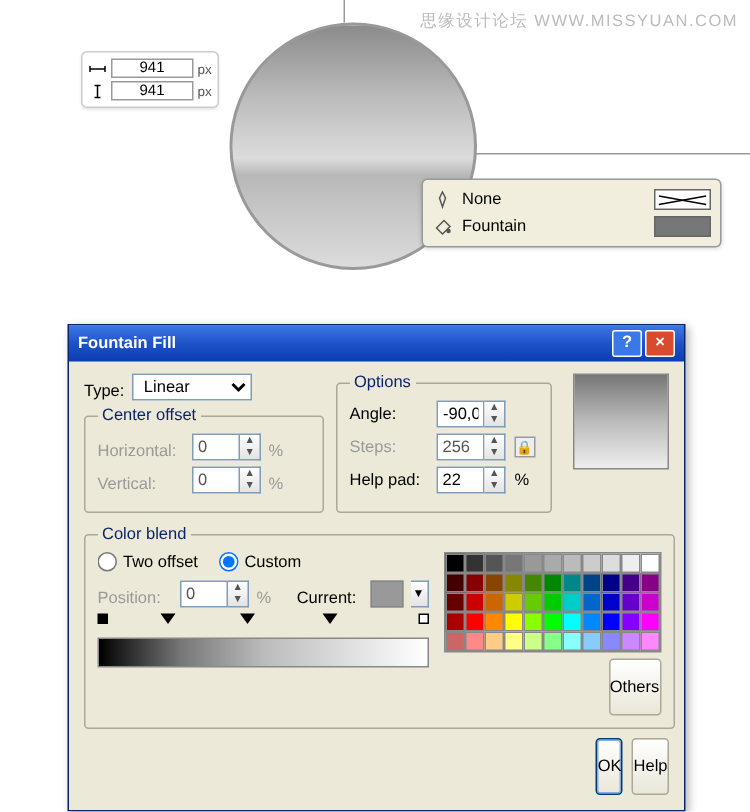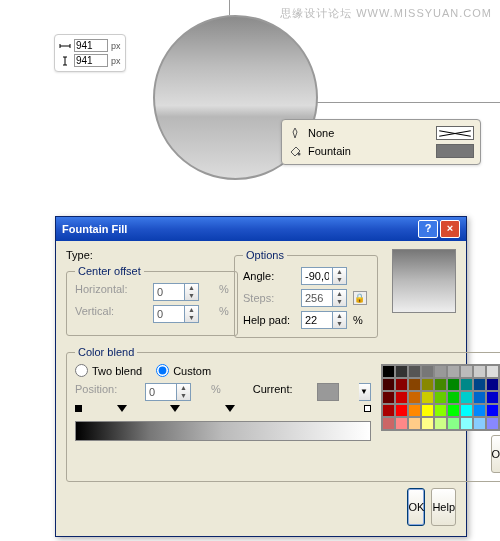--- a/index.html
+++ b/index.html
@@ -1,41 +1,41 @@
 <!DOCTYPE html>
 <html><head>
 <meta charset="utf-8">
 <style>
 *{box-sizing:border-box;margin:0;padding:0;font-family:Tahoma,sans-serif;font-size:11px}
 body{width:500px;height:541px;background:#fff;position:relative;overflow:hidden}
 .watermark{position:absolute;top:6px;right:8px;color:#bbb;font-size:11px;letter-spacing:1px}
 .dim-box{position:absolute;left:54px;top:34px;background:#fff;border:1px solid #ccc;border-radius:4px;padding:3px 4px;box-shadow:0 1px 2px rgba(0,0,0,.1)}
 .dim-row{display:flex;align-items:center;gap:3px;padding:1px 0}
 .dim-icon{width:12px;height:10px;display:inline-block}
-.dim-val{background:#fff;border:1px solid #999;padding:0 1px;min-width:34px;font-size:10px}
+.dim-val{background:#fff;border:1px solid #999;padding:0 18px;min-width:34px;font-size:10px}
 .dim-unit{font-size:9px;color:#555}
 .sphere{position:absolute;left:153px;top:15px;width:165px;height:165px;border-radius:50%;border:2px solid #999;background:linear-gradient(180deg,#8b8b8b 0%,#bcbcbc 30%,#dcdcdc 55%,#b8b8b8 62%,#dcdcdc 100%)}
 .lead1{position:absolute;left:229px;top:0;width:1px;height:15px;background:#999}
 .lead2{position:absolute;left:316px;top:102px;width:184px;height:1px;background:#999}
 .fill-panel{position:absolute;left:281px;top:119px;width:200px;background:#f2eedd;border:1px solid #999;border-radius:4px;padding:4px 6px;box-shadow:0 1px 3px rgba(0,0,0,.15)}
 .fill-row{display:flex;align-items:center;gap:6px;padding:2px 0}
 .fill-icon{width:14px;height:14px;flex:0 0 14px}
 .fill-label{flex:1}
 .fill-swatch{width:38px;height:14px;border:1px solid #666;background:#777}
 .fill-x{width:38px;height:14px;border:1px solid #666;background:#fff;position:relative}
 .fill-x::before,.fill-x::after{content:"";position:absolute;left:2px;right:2px;top:50%;height:1px;background:#000}
 .fill-x::before{transform:rotate(10deg)}
 .fill-x::after{transform:rotate(-10deg)}
-.dialog{position:absolute;left:55px;top:216px;width:412px;background:#ece9d8;border:1px solid #0a246a;box-shadow:2px 2px 6px rgba(0,0,0,.3)}
+.dialog{position:absolute;left:45px;top:216px;width:412px;background:#ece9d8;border:1px solid #0a246a;box-shadow:2px 2px 6px rgba(0,0,0,.3)}
 .titlebar{height:24px;background:linear-gradient(180deg,#3b78e7 0%,#1e52c7 50%,#0a3db0 100%);color:#fff;display:flex;align-items:center;padding:0 6px;font-weight:bold;font-size:12px}
 .titlebar .spacer{flex:1}
 .tbtn{width:20px;height:18px;margin-left:2px;background:#d94b2f;border:1px solid #fff;border-radius:2px;color:#fff;text-align:center;line-height:15px;font-weight:bold;font-size:11px}
 .tbtn.q{background:#3b78e7}
 .body{padding:8px 10px 10px;position:relative}
-.row{display:flex;align-items:flex-start;gap:20px;margin-bottom:4px}
+.row{display:flex;align-items:flex-end;gap:5px;margin-bottom:4px}
 .lbl{color:#000}
 .lbl.disabled{color:#999}
 select,input[type=text]{border:1px solid #7f9db9;background:#fff;height:18px;padding:0 3px;font-size:11px}
 select{width:80px}
 .spin{display:flex}
 .spin input{width:32px;text-align:left}
 .spin .arr{width:14px;height:18px;border:1px solid #7f9db9;border-left:none;background:linear-gradient(#fff,#e3e3e3);display:flex;flex-direction:column}
 .spin .arr span{flex:1;text-align:center;line-height:7px;font-size:7px;color:#555}
 fieldset{border:1px solid #aca899;border-radius:3px;padding:6px 8px 8px;margin:0}
 legend{color:#0a246a;padding:0 3px}
@@ -118,20 +118,21 @@
     <span>Fountain Fill</span>
     <span class="spacer"></span>
     <span class="tbtn q">?</span>
     <span class="tbtn">×</span>
   </div>
   <div class="body">
     <div class="top">
       <div class="top-left">
         <div class="row">
           <span class="lbl">Type:</span>
+          <select><option>Linear</option></select>
         </div>
         <fieldset>
           <legend>Center offset</legend>
           <div class="row">
             <span class="lbl disabled" style="width:58px">Horizontal:</span>
             <span class="spin">
                 <input type="text" disabled="" value="0" style="">
                 <span class="arr">
                   <span>▲</span>
                   <span>▼</span>
@@ -187,21 +188,21 @@
       <div class="preview"></div>
     </div>
 
     <fieldset class="blend">
       <legend>Color blend</legend>
       <div class="blend-body">
         <div class="blend-left">
           <div class="radio-row">
             <label>
                 <input type="radio" name="cb" style="">
-                <span>Two blend</span>
+                <span>Two offset</span>
               </label>
             <label>
                 <input type="radio" name="cb" checked="" style="">
                 <span>Custom</span>
               </label>
           </div>
           <div class="row">
             <span class="lbl disabled" style="width:50px">Position:</span>
             <span class="spin">
                 <input type="text" disabled="" value="0" style="">

